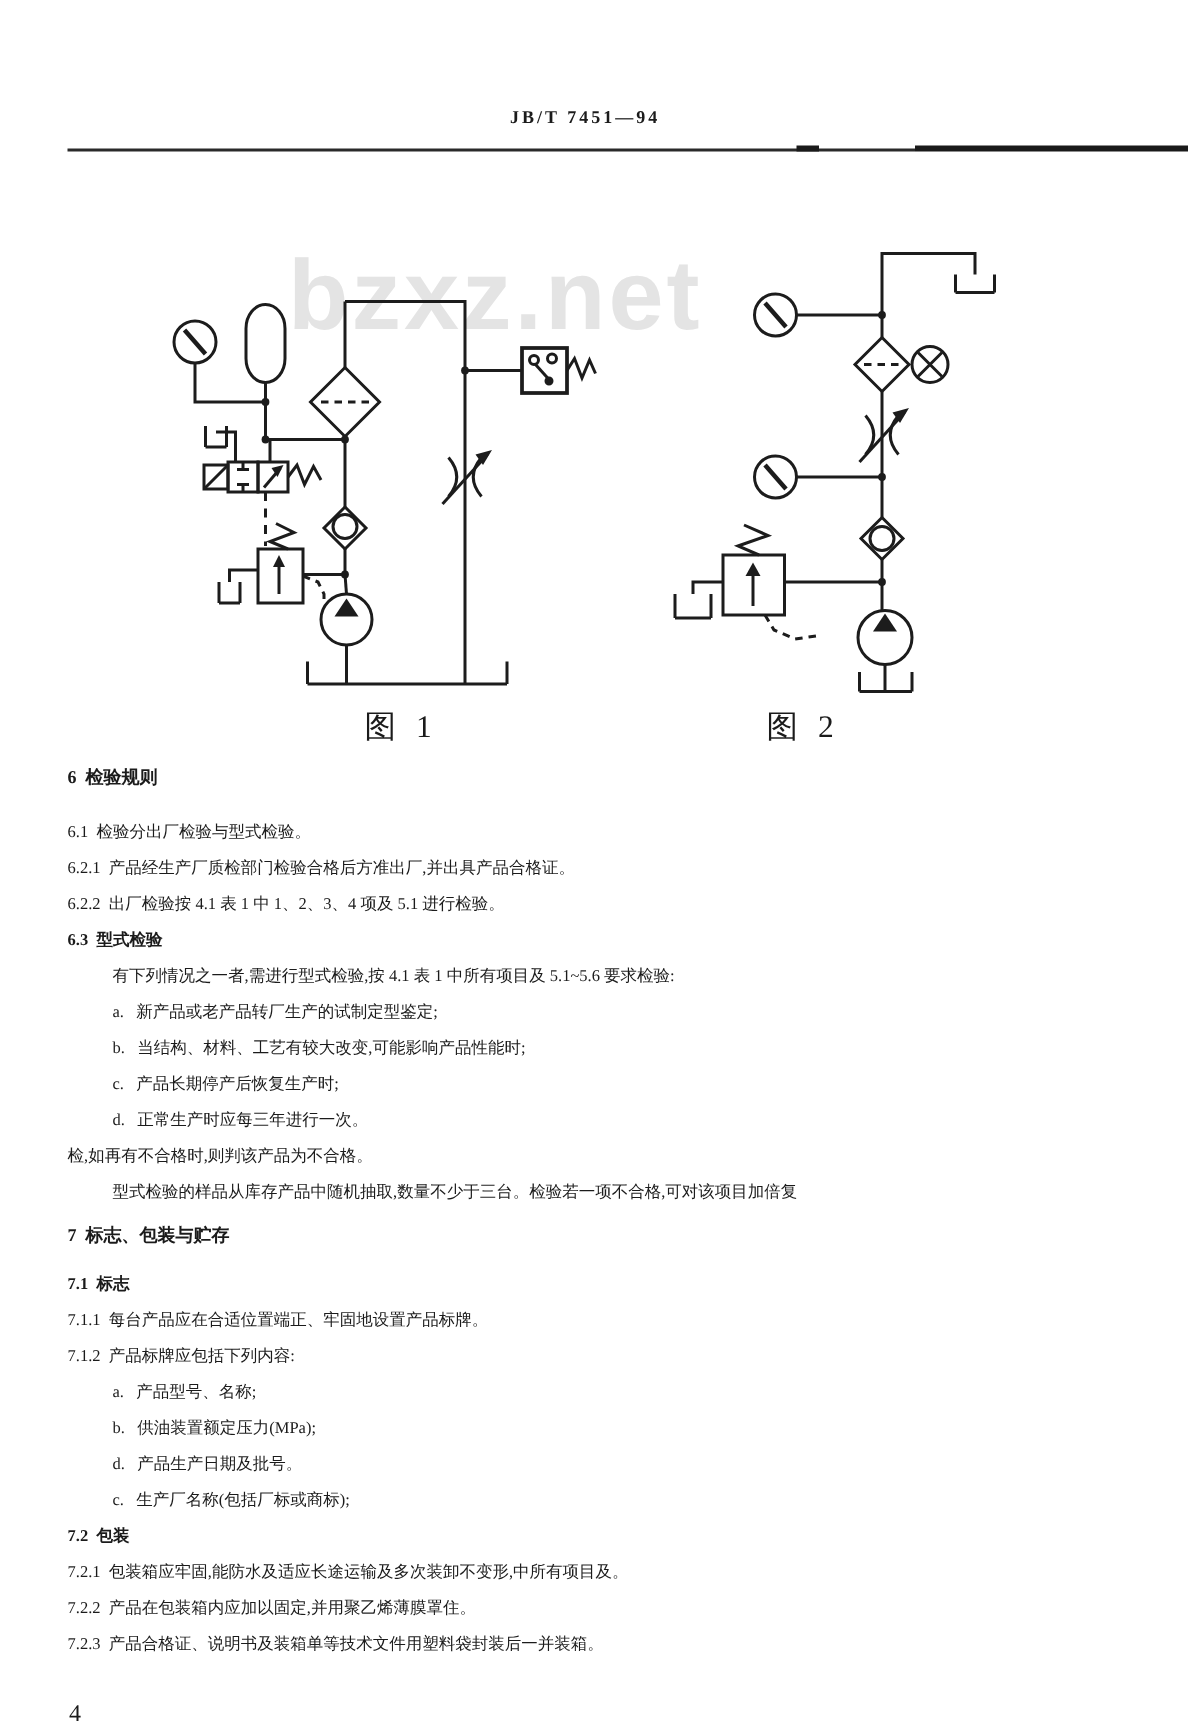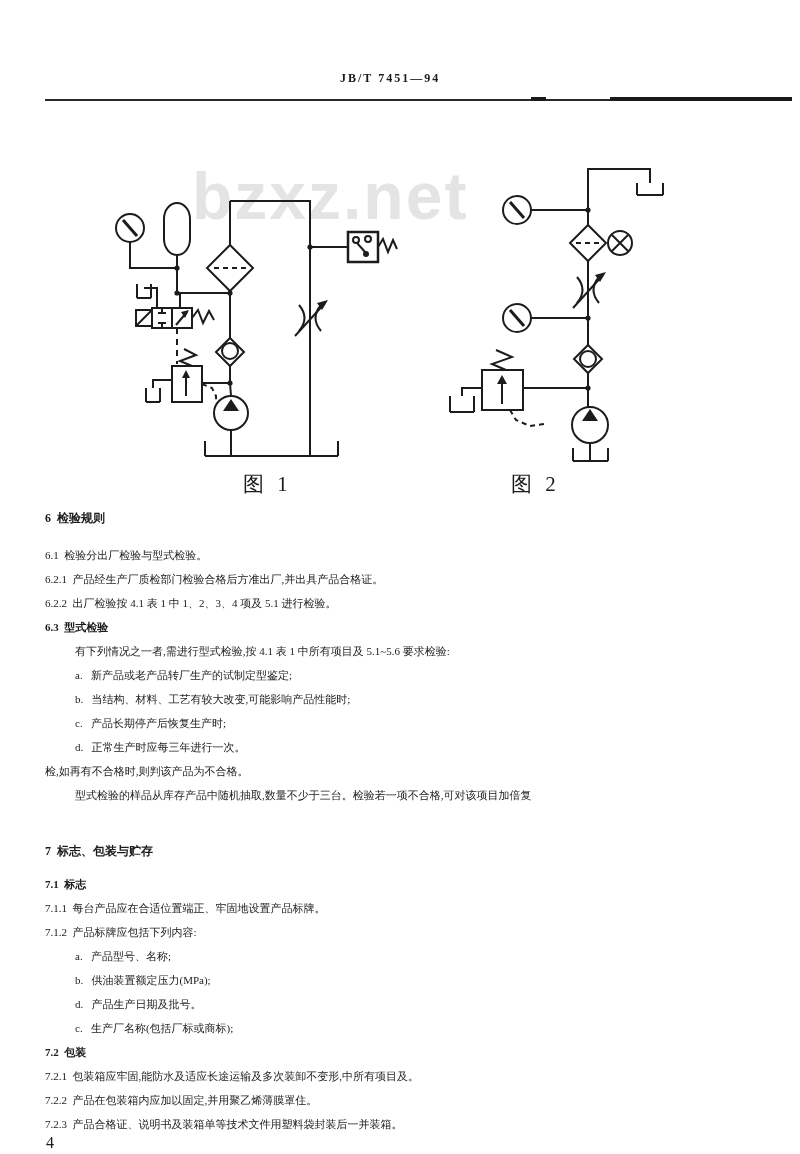--- a/index.html
+++ b/index.html
@@ -27,21 +27,21 @@
   .figs{position:absolute;left:0;top:0;width:800px;height:1154px;}
   .cap{position:absolute;font-size:21px;letter-spacing:4px;}
   .cap1{left:243px;top:470px;}
   .cap2{left:511px;top:470px;}
   .content{position:absolute;left:45px;top:506px;width:730px;}
   .ln{font-size:11px;line-height:24px;white-space:pre-wrap;}
   .ln.sec{font-weight:bold;font-size:12px;}
   .ln.sub{font-weight:bold;}
   .ln.ind{padding-left:30px;}
   .ln.mb13{margin-bottom:13px;}
-  .ln.mt14{margin-top:32px;}
+  .ln.mt14{margin-top:4px;}
   .ln.mb9{margin-bottom:9px;}
   .pagenum{position:absolute;left:46px;top:1134px;font-size:16px;}
 </style>
 </head>
 <body>
 
 <div class="page">
 
   <div class="hdr">JB/T 7451—94</div>
   <div class="rule-thin"></div>

